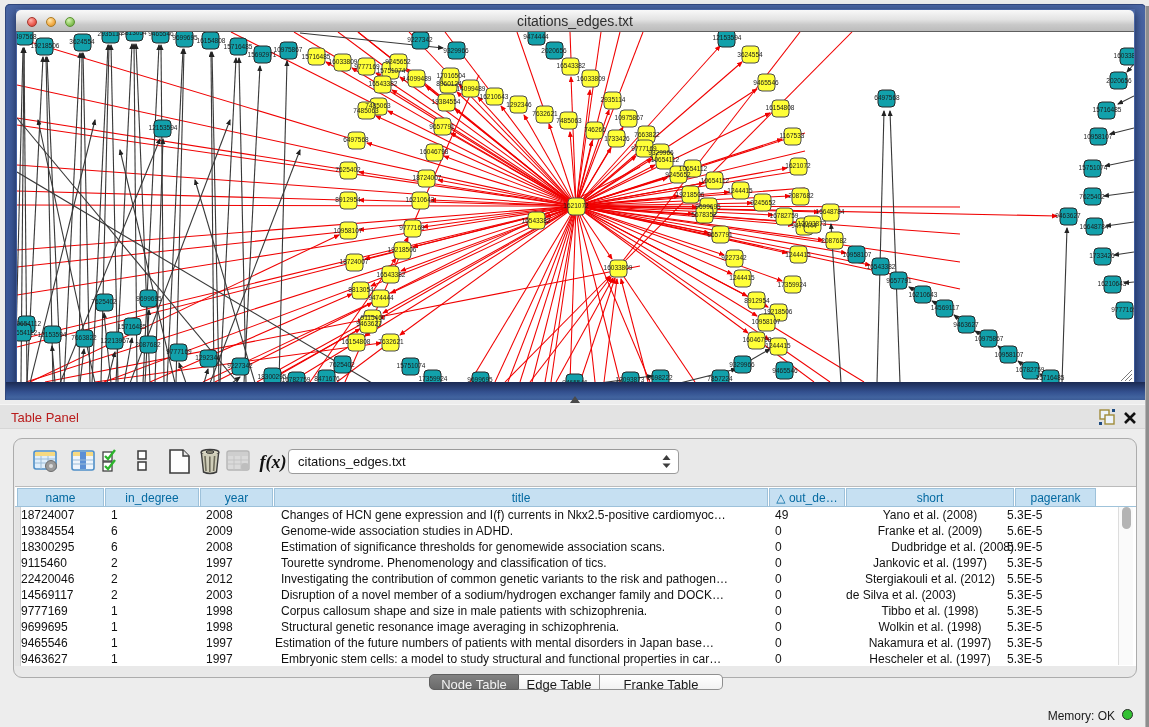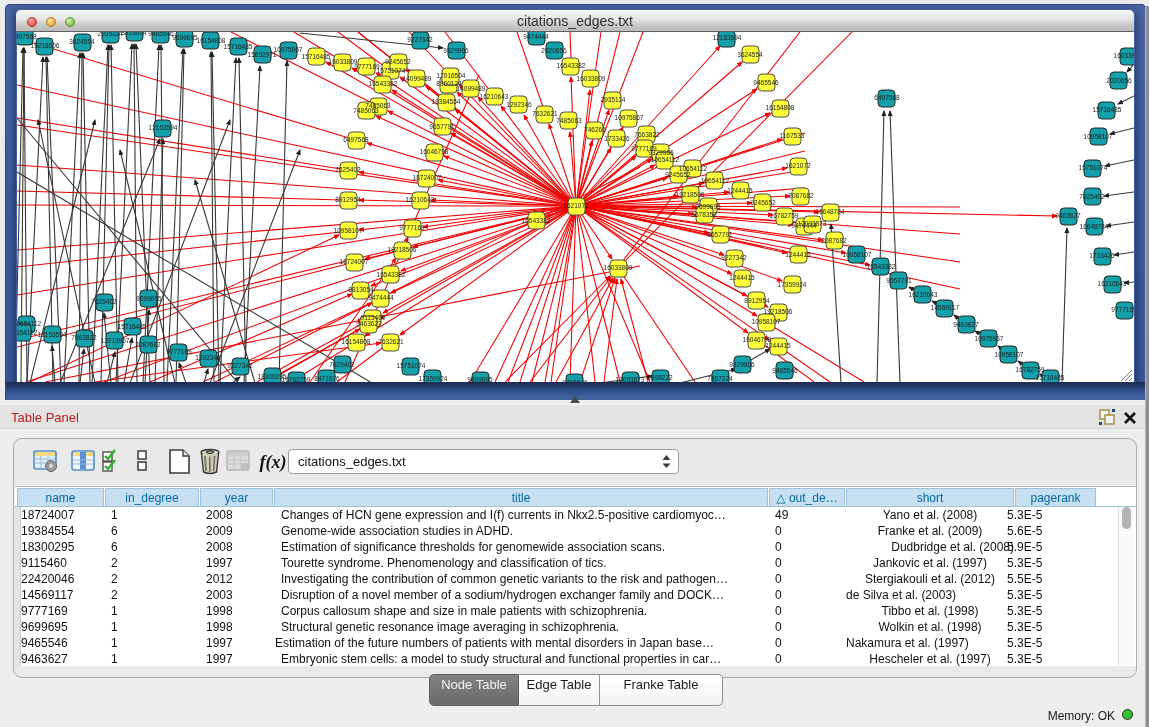--- a/index.html
+++ b/index.html
@@ -18,21 +18,21 @@
 #combo{position:absolute;left:274px;top:10px;width:391px;height:25px;background:#fff;border:1px solid #9b9b9b;border-radius:4px;font-size:13px;color:#111;line-height:23px;padding-left:9px}
 #thead{position:absolute;left:1px;top:47px;width:1121px;height:21px;background:#fff;border-top:1px solid #bbb;border-bottom:1px solid #9fc3da}
 .hc{position:absolute;top:1px;height:19px;background:#c6e0f2;border:1px solid #9dc1da;font-size:12px;color:#0369a1;text-align:center;line-height:18px}
 #tbody{position:absolute;left:1px;top:68px;width:1121px;height:159px;background:#fff;font-size:12px;color:#111}
 .row{position:absolute;height:16px;line-height:16px;white-space:nowrap}
 .cell{position:absolute;top:0;height:16px}
 #gutter{position:absolute;left:0;top:0;width:6px;height:159px;background:#e4e4e4;border-right:1px solid #cfcfcf}
 #vsb{position:absolute;right:3px;top:68px;width:15px;height:158px;background:#fafafa;border-left:1px solid #ddd}
 #vsb .th{position:absolute;left:3px;top:0px;width:9px;height:22px;background:#b4b4b4;border-radius:5px}
 #tabs{position:absolute;left:429px;top:274px;height:20px;display:flex;z-index:3}
-.tab{height:32px;font-size:13px;line-height:19px;text-align:center;border:1px solid #8f8f8f;background:linear-gradient(#fff,#f2f2f2);color:#1a1a1a}
+.tab{height:16px;font-size:13px;line-height:19px;text-align:center;border:1px solid #8f8f8f;background:linear-gradient(#fff,#f2f2f2);color:#1a1a1a}
 .tab.sel{background:linear-gradient(#828282,#6a6a6a);color:#f2f2f2;border-color:#5f5f5f}
 #mem{position:absolute;right:34px;top:309px;font-size:12px;color:#1a1a1a}
 #memdot{position:absolute;right:16px;top:309px;width:11px;height:11px;border-radius:50%;background:#33c133;border:1.5px solid #2c2c2c}
 .ico{position:absolute;top:9px}
 svg{display:block}
 .r{stroke:#f00101;stroke-width:1.05;fill:none}
 .b{stroke:#383838;stroke-width:1.1;fill:none}
 .tn{fill:#12a1ab;stroke:#272727;stroke-width:1}
 .yn{fill:#ffff38;stroke:#4c4c4c;stroke-width:1}
 .nl{font-size:6.5px;fill:#1c1c1c;text-anchor:middle;font-family:"Liberation Sans",sans-serif}
@@ -714,21 +714,21 @@
           <span class="cell" style="left:760px">0</span>
           <span class="cell" style="left:831px;width:168px;text-align:center">Wolkin et al. (1998)</span>
           <span class="cell" style="left:992px">5.3E-5</span>
         </div>
         <div class="row" style="top:128px;left:0;width:1121px">
           <span class="cell" style="left:6px">9465546</span>
           <span class="cell" style="left:96px">1</span>
           <span class="cell" style="left:191px">1997</span>
           <span class="cell" style="left:260px">Estimation of the future numbers of patients with mental disorders in Japan base…</span>
           <span class="cell" style="left:760px">0</span>
-          <span class="cell" style="left:831px;width:168px;">Nakamura et al. (1997)</span>
+          <span class="cell" style="left:831px;width:168px;text-align:center">Nakamura et al. (1997)</span>
           <span class="cell" style="left:992px">5.3E-5</span>
         </div>
         <div class="row" style="top:144px;left:0;width:1121px">
           <span class="cell" style="left:6px">9463627</span>
           <span class="cell" style="left:96px">1</span>
           <span class="cell" style="left:191px">1997</span>
           <span class="cell" style="left:266px">Embryonic stem cells: a model to study structural and functional properties in car…</span>
           <span class="cell" style="left:760px">0</span>
           <span class="cell" style="left:831px;width:168px;text-align:center">Hescheler et al. (1997)</span>
           <span class="cell" style="left:992px">5.3E-5</span>

